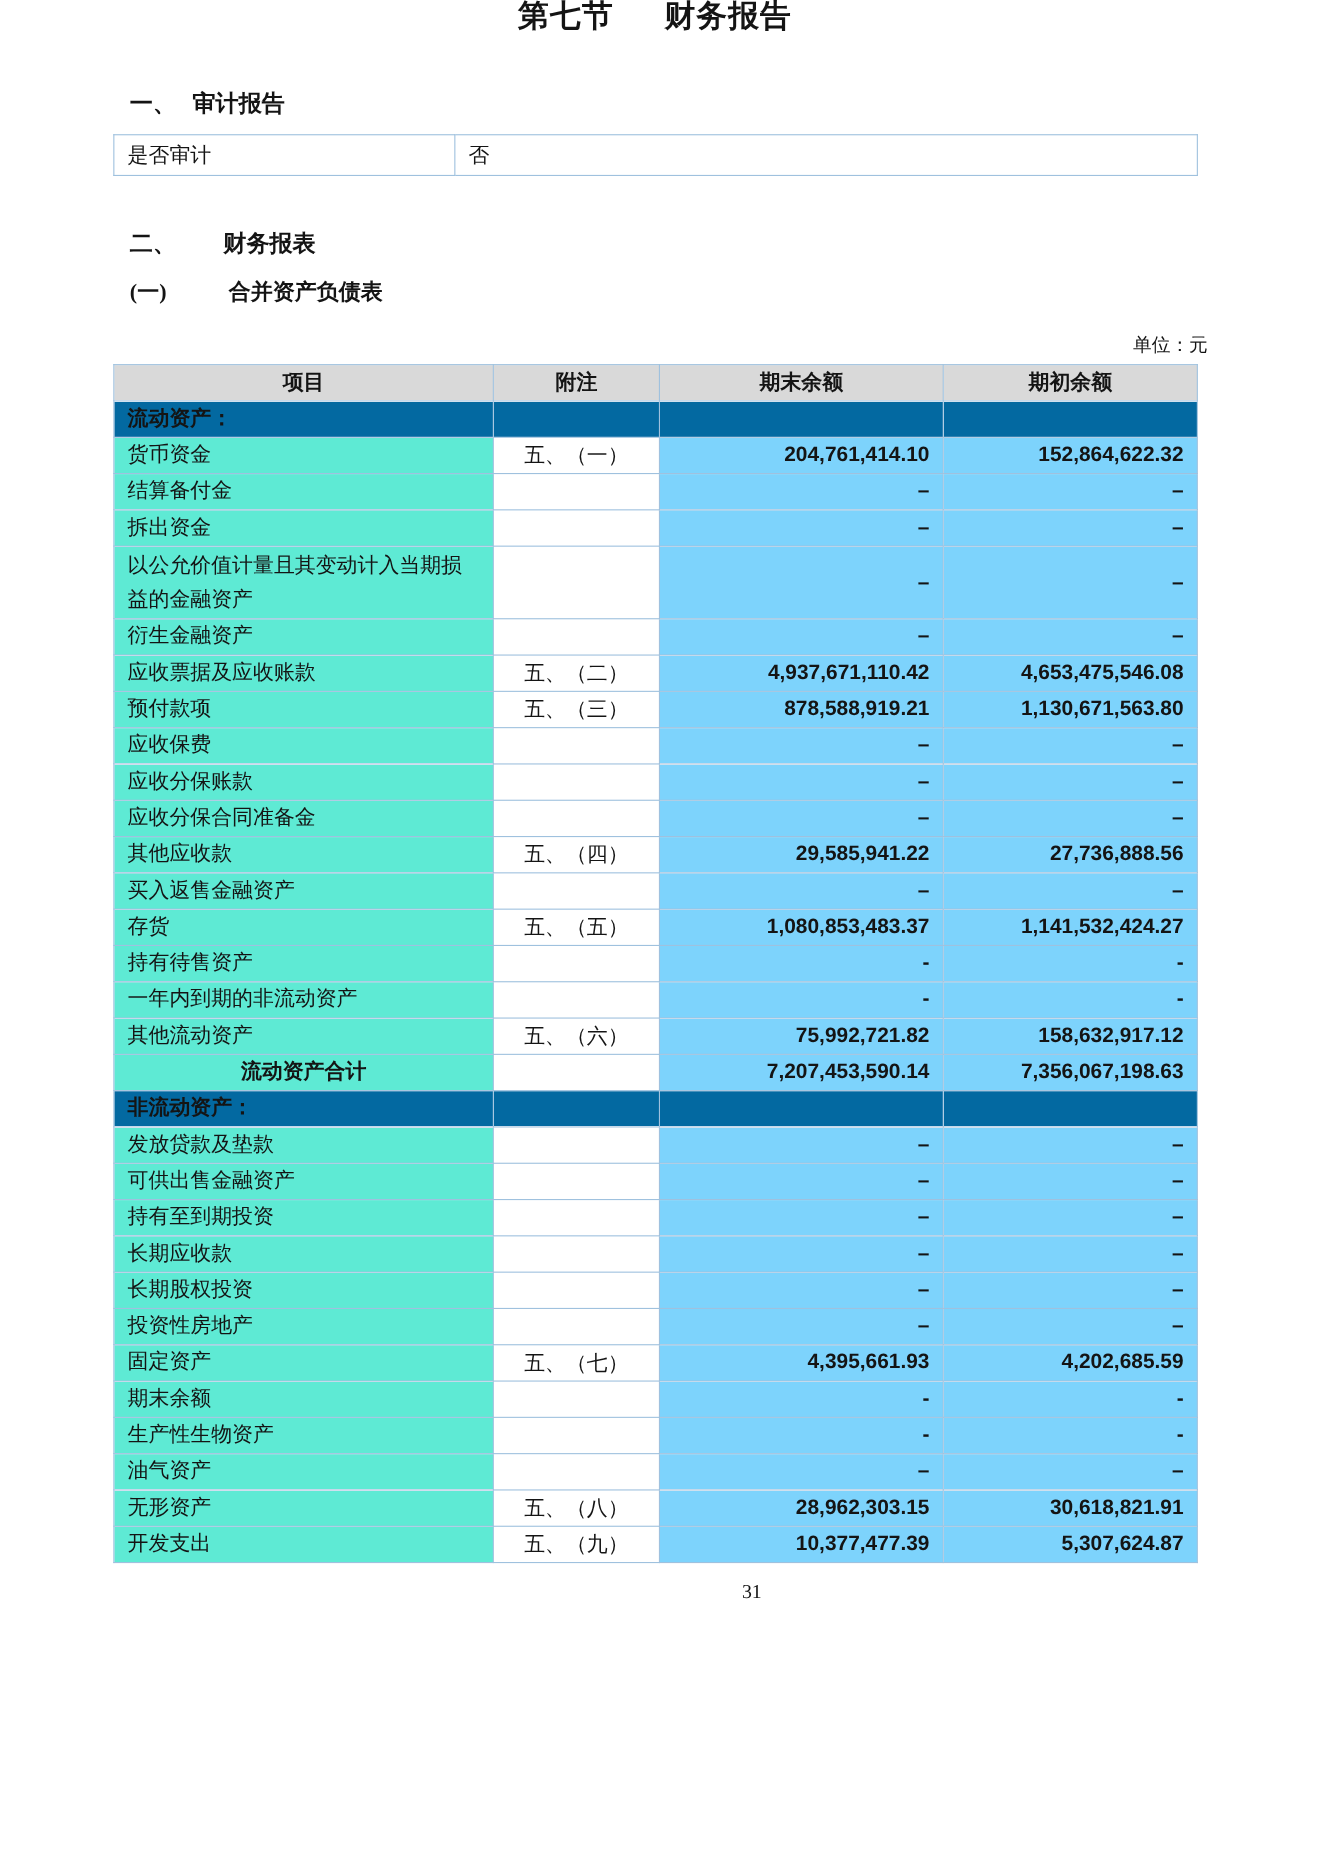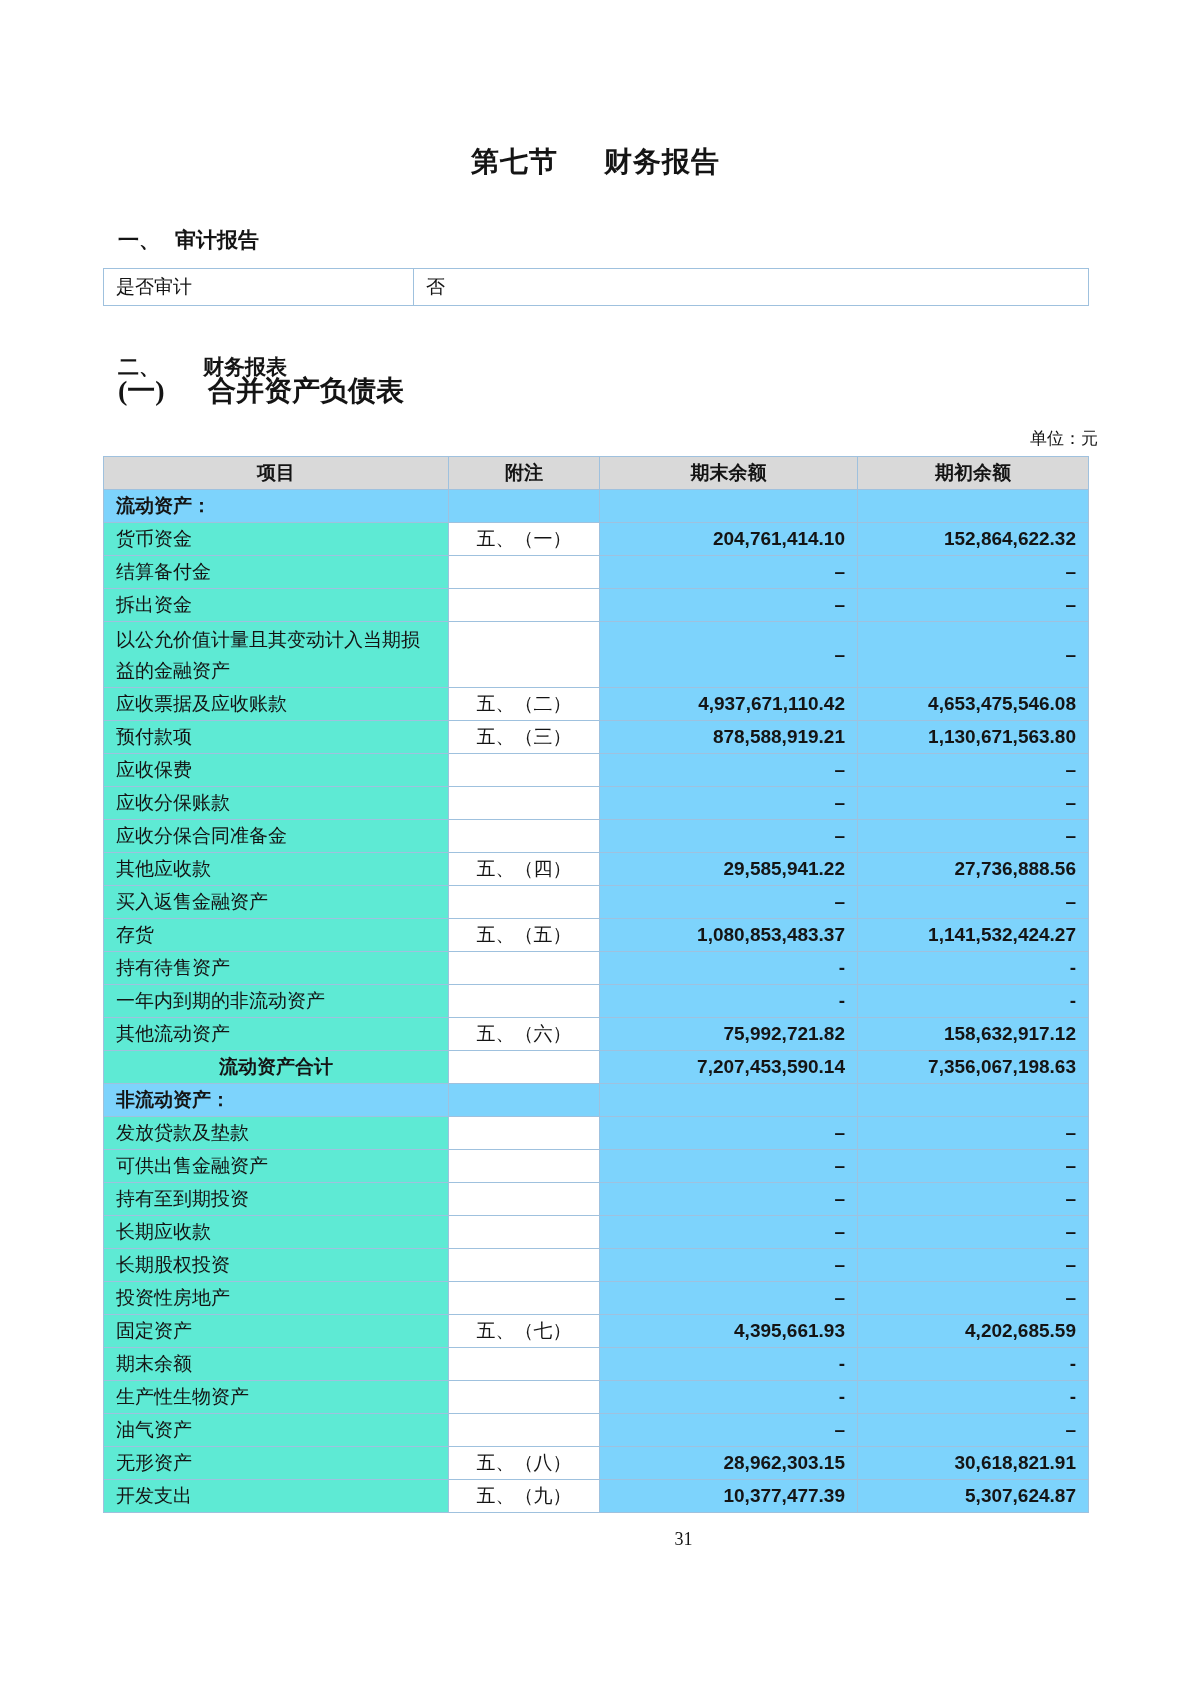--- a/index.html
+++ b/index.html
@@ -4,29 +4,29 @@
 <style>
   html,body { margin:0; padding:0; background:#ffffff; }
   .page {
     position:relative; width:1200px; height:1697px; background:#ffffff;
     font-family:"Liberation Serif","DejaVu Serif",serif; color:#141414;
     overflow:hidden;
   }
   .content { position:absolute; left:103px; top:0; width:985px; }
 
   .doc-title {
-    padding-top:146px; text-align:center;
+    text-align:center;
     font-size:28px; font-weight:700; line-height:32px; letter-spacing:1px;
   }
   .doc-title .title-gap { display:inline-block; width:46px; }
 
   .heading { font-weight:700; line-height:24px; padding-left:15px; }
   .heading-1 { margin-top:50px; font-size:21px; }
   .heading-2 { margin-top:49px; font-size:21px; }
-  .heading-sub { font-size:28px; }
+  .heading-sub { margin-top:21px; font-size:20px; }
   .heading .marker { display:inline-block; }
   .heading-1 .marker { width:57px; }
   .heading-2 .marker { width:85px; }
   .heading-sub .marker { width:90px; }
 
   table { border-collapse:collapse; table-layout:fixed; width:985px;padding-left:17px; }
   td, th { border:1px solid #9fc1de; padding:0 12px; overflow:hidden; }
 
   
   .audit-table { margin-top:16px; }
@@ -39,21 +39,21 @@
   }
 
   
   .balance-table { margin-top:8px; }
   .balance-table th {
     height:32px; background:#d9d9d9; font-size:19px; font-weight:700;
     text-align:center;
   }
   .balance-table td { height:32px; font-size:19px; }
   .balance-table td.c-label { background:#5eead4; text-align:left; line-height:30px; }
-  .balance-table tr.row-section td { background:#7dd3fc; }
+  .balance-table tr.row-section td { background:#0369a1; }
   .balance-table tr.row-section td.c-label { font-weight:700; }
   .balance-table tr.row-total td.c-label { text-align:center; font-weight:700; }
   .balance-table td.c-note { text-align:center; background:#ffffff; }
   .balance-table td.c-num {
     text-align:right; background:#7dd3fc;
     font-family:Liberation Sans, sans-serif;
     font-weight:700; font-size:19px;
   }
   .balance-table tr.row-wrap td { height:64px; }
   .balance-table tr.row-wrap td.c-label { line-height:31px; padding-top:1px; }
@@ -140,20 +140,26 @@
             <td class="c-num">–</td>
             <td class="c-num">–</td>
           </tr>
           <tr class="row-data row-wrap">
             <td class="c-label">以公允价值计量且其变动计入当期损益的金融资产</td>
             <td class="c-note"></td>
             <td class="c-num">–</td>
             <td class="c-num">–</td>
           </tr>
           <tr class="row-data">
+            <td class="c-label">衍生金融资产</td>
+            <td class="c-note"></td>
+            <td class="c-num">–</td>
+            <td class="c-num">–</td>
+          </tr>
+          <tr class="row-data">
             <td class="c-label">应收票据及应收账款</td>
             <td class="c-note">五、（二）</td>
             <td class="c-num">4,937,671,110.42</td>
             <td class="c-num">4,653,475,546.08</td>
           </tr>
           <tr class="row-data">
             <td class="c-label">预付款项</td>
             <td class="c-note">五、（三）</td>
             <td class="c-num">878,588,919.21</td>
             <td class="c-num">1,130,671,563.80</td>

